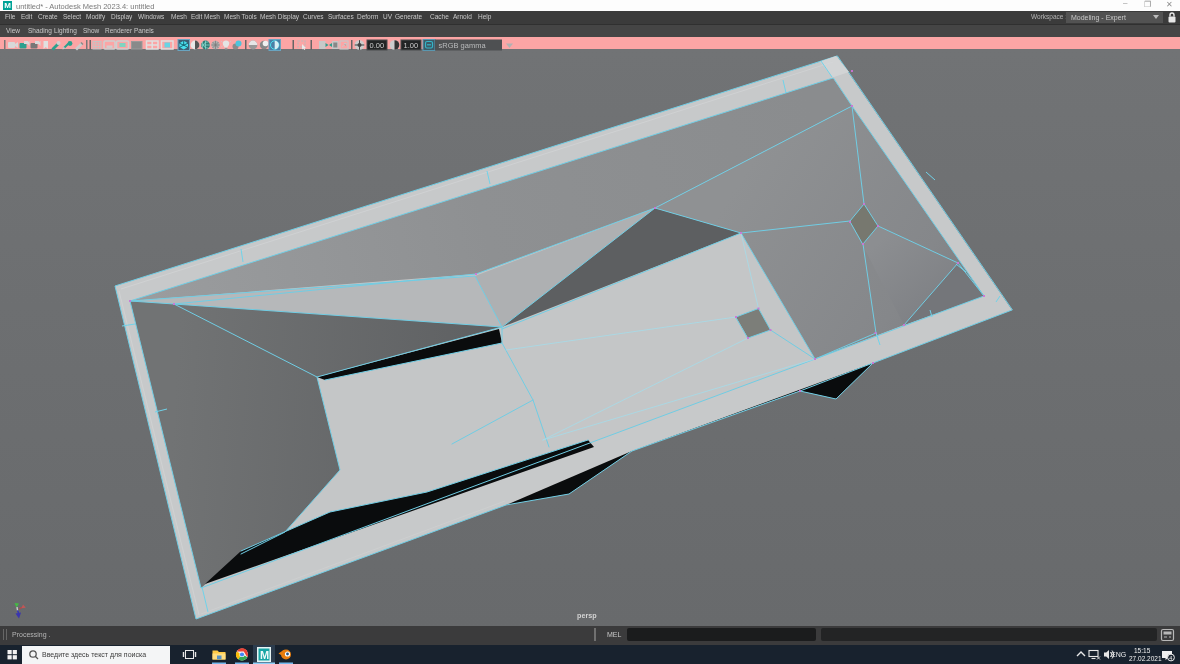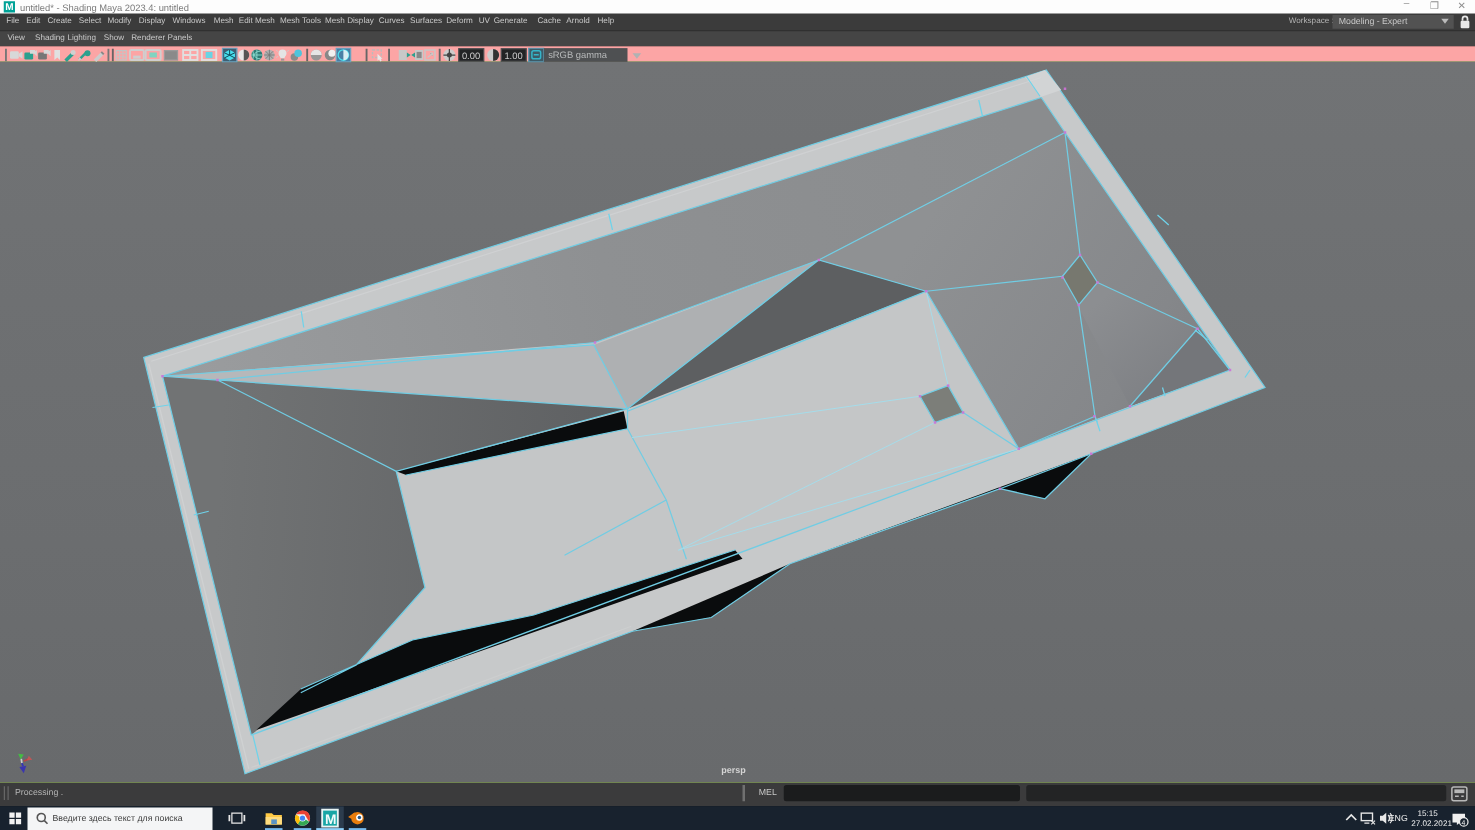--- a/index.html
+++ b/index.html
@@ -24,21 +24,21 @@
   #toolbar{left:0;top:37px;width:1180px;height:12px;background:#fca5a5;}
   
   #statusbar{left:0;top:626px;width:1180px;height:19px;background:#3b3b3c;color:#b5b5b5;font-size:7px;}
   
   #taskbar{left:0;top:645px;width:1180px;height:19px;background:#18222e;}
 </style>
 </head>
 <body>
 <div id="app">
 
-  <div class="abs" id="viewportwrap" style="left:0;top:49px;width:1180px;height:579px;background:#bef264;">
+  <div class="abs" id="viewportwrap" style="left:0;top:49px;width:1180px;height:579px;background:#b91c1c;">
   <svg width="1180" height="577" viewBox="0 49 1180 577">
     <defs>
       <linearGradient id="bgg" x1="0" y1="49" x2="0" y2="628" gradientUnits="userSpaceOnUse">
         <stop offset="0" stop-color="#717375"></stop>
             <stop offset="1" stop-color="#686a6c"></stop>
       </linearGradient>
       <linearGradient id="wallg" x1="150" y1="300" x2="820" y2="150" gradientUnits="userSpaceOnUse">
         <stop offset="0" stop-color="#9a9c9e"></stop>
             <stop offset="0.5" stop-color="#8e9092"></stop>
             <stop offset="1" stop-color="#8a8c8e"></stop>
@@ -151,21 +151,21 @@
       <path d="M23,604.5 l2.8,3.2 -4.4,0.6z" fill="#cc5555" opacity="0.85"></path>
       <path d="M17.5,610.5 L18.5,613" stroke="#3333bb" stroke-width="1.4"></path>
       <path d="M15.5,613.5 l5.5,-1 -2,6z" fill="#3a35b0"></path>
     </g>
     <text x="577" y="618" font-family="Liberation Sans, sans-serif" font-size="7.2" font-weight="bold" fill="#d4d4d4">persp</text>
   </svg>
   </div>
 
   <div class="abs" id="titlebar">
     <div class="abs ticon">M</div>
-    <div class="abs ttext">untitled* - Shading Maya 2023.4: untitled</div>
+    <div class="abs ttext">untitled* - Autodesk Mesh 2023.4: untitled</div>
     <div class="abs winbtn" style="left:1123px;top:-1px;">–</div>
     <div class="abs winbtn" style="left:1144px;">❐</div>
     <div class="abs winbtn" style="left:1166px;">✕</div>
   </div>
 
   <div class="abs" id="menubar">
     <span style="left:5px;">File</span>
       <span style="left:21px;">Edit</span>
       <span style="left:38px;">Create</span>
     <span style="left:63px;">Select</span>

